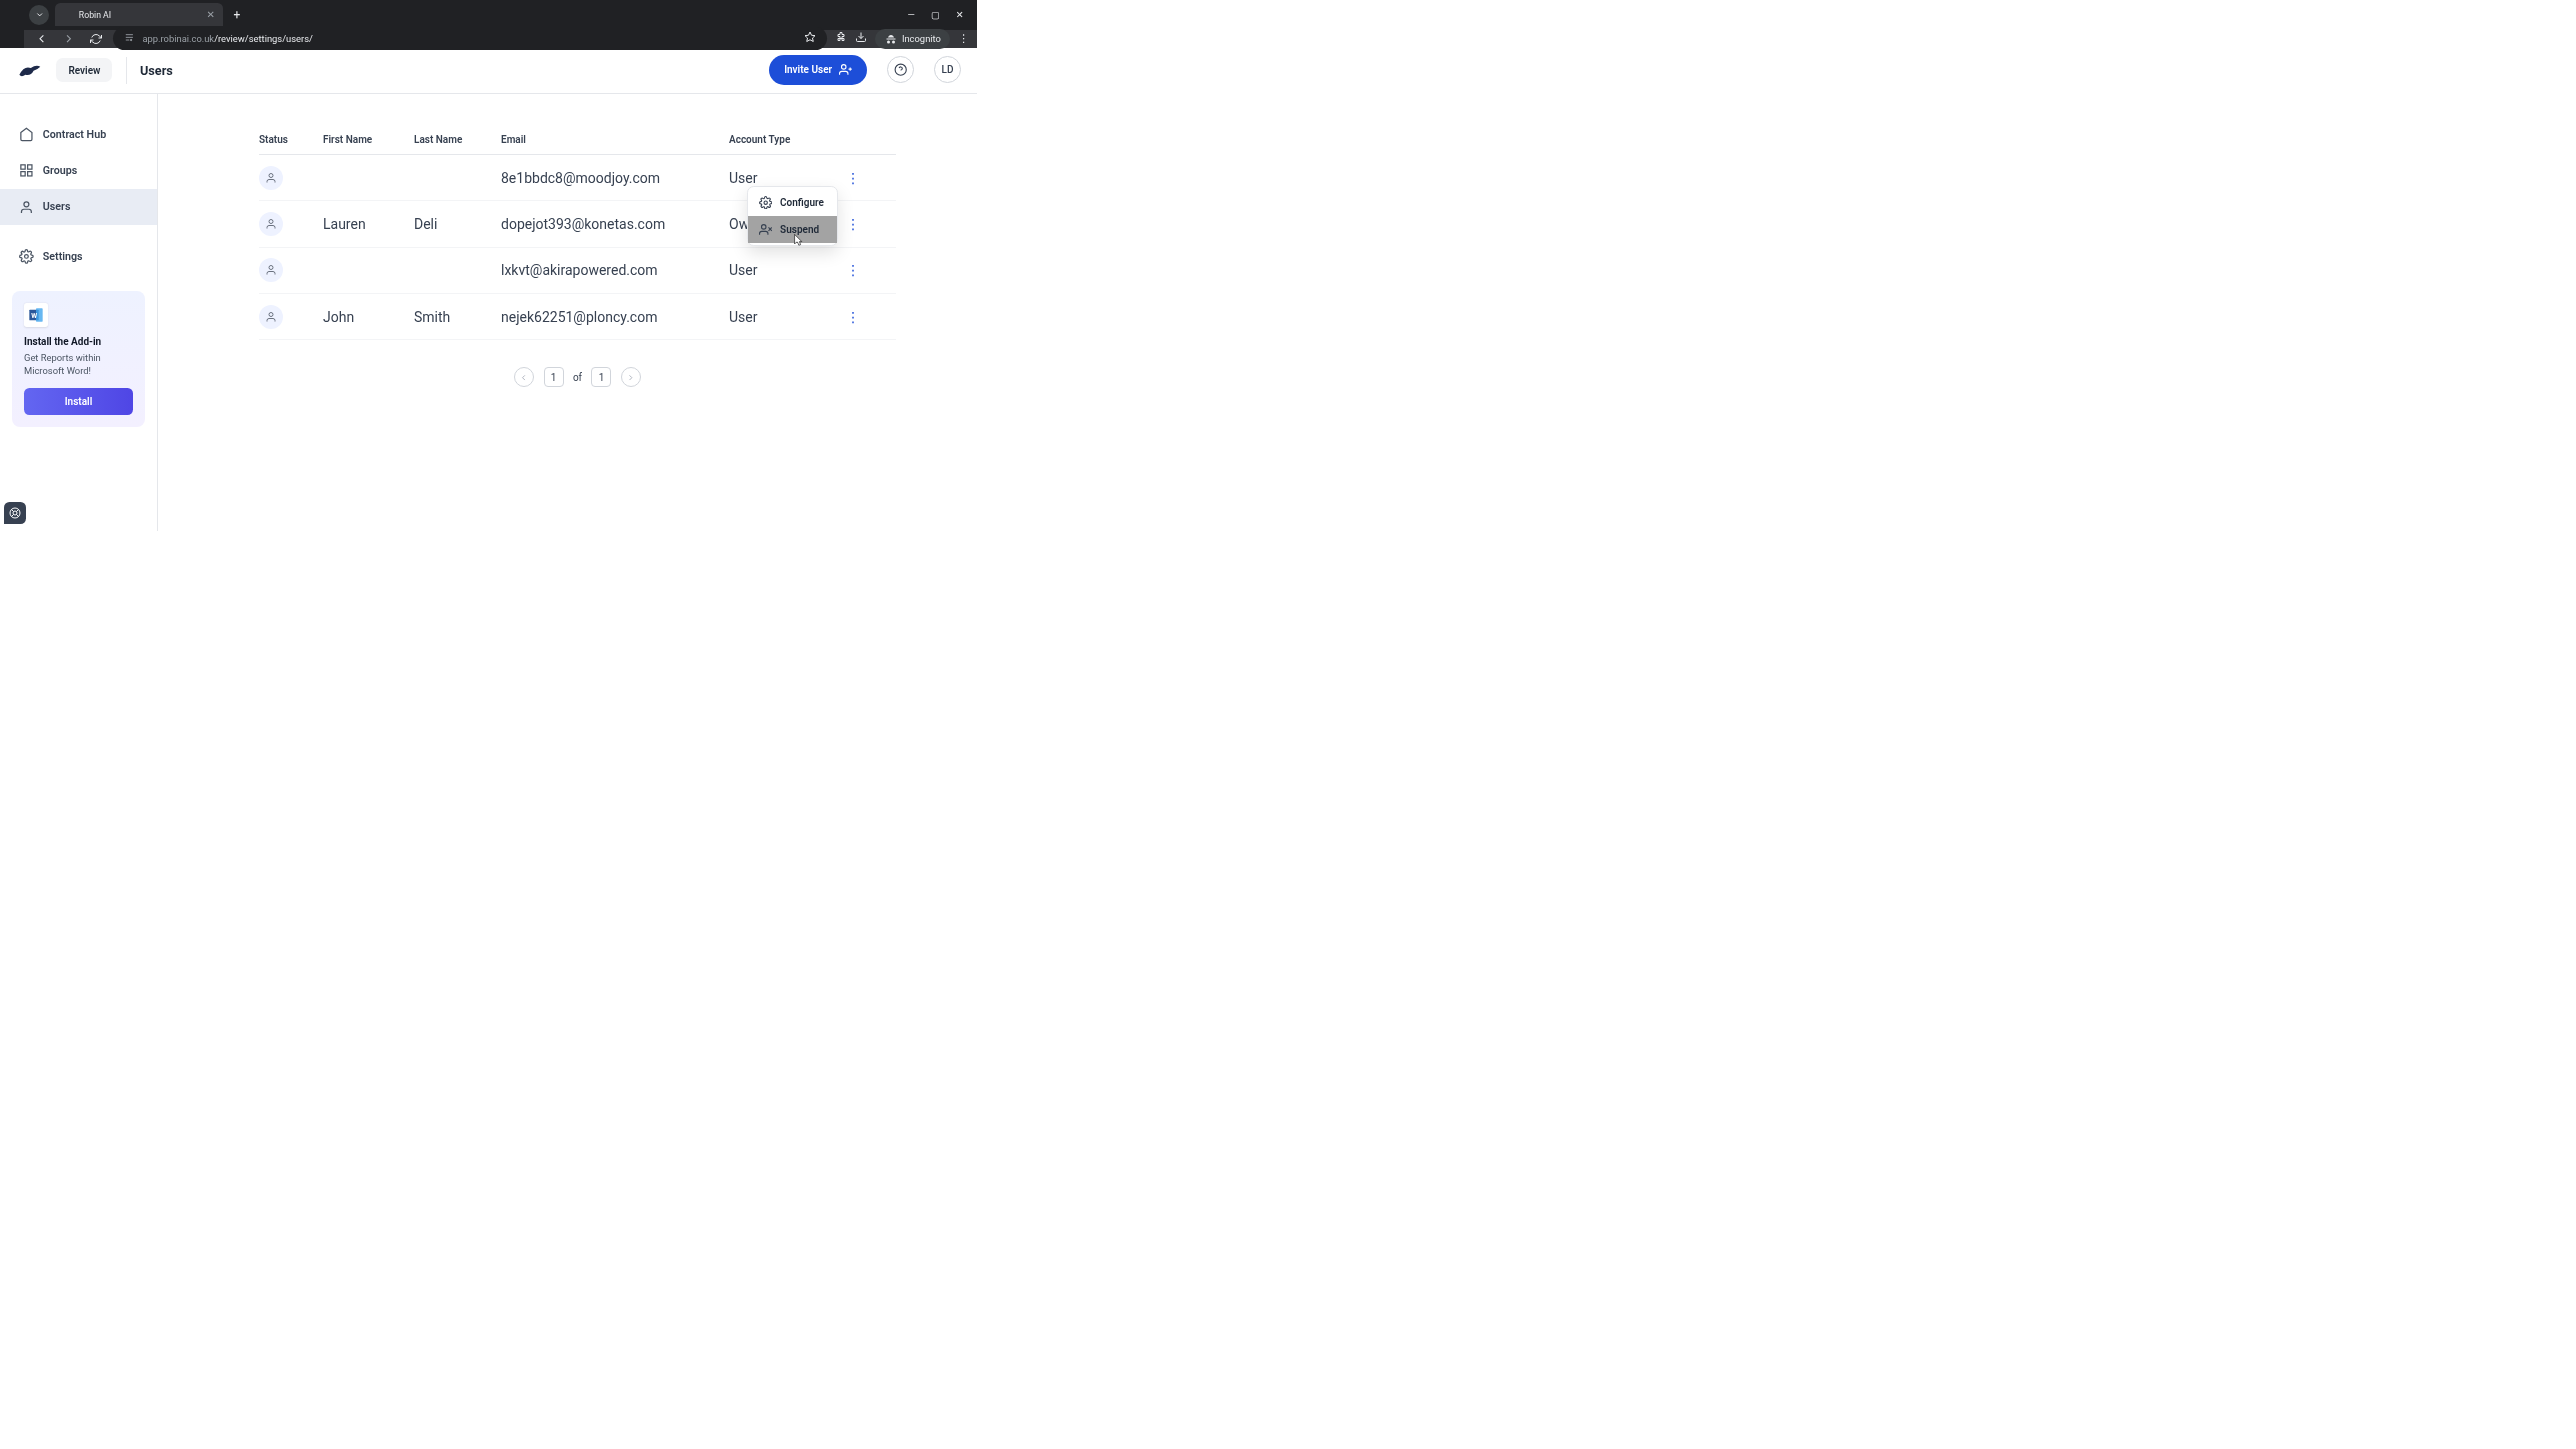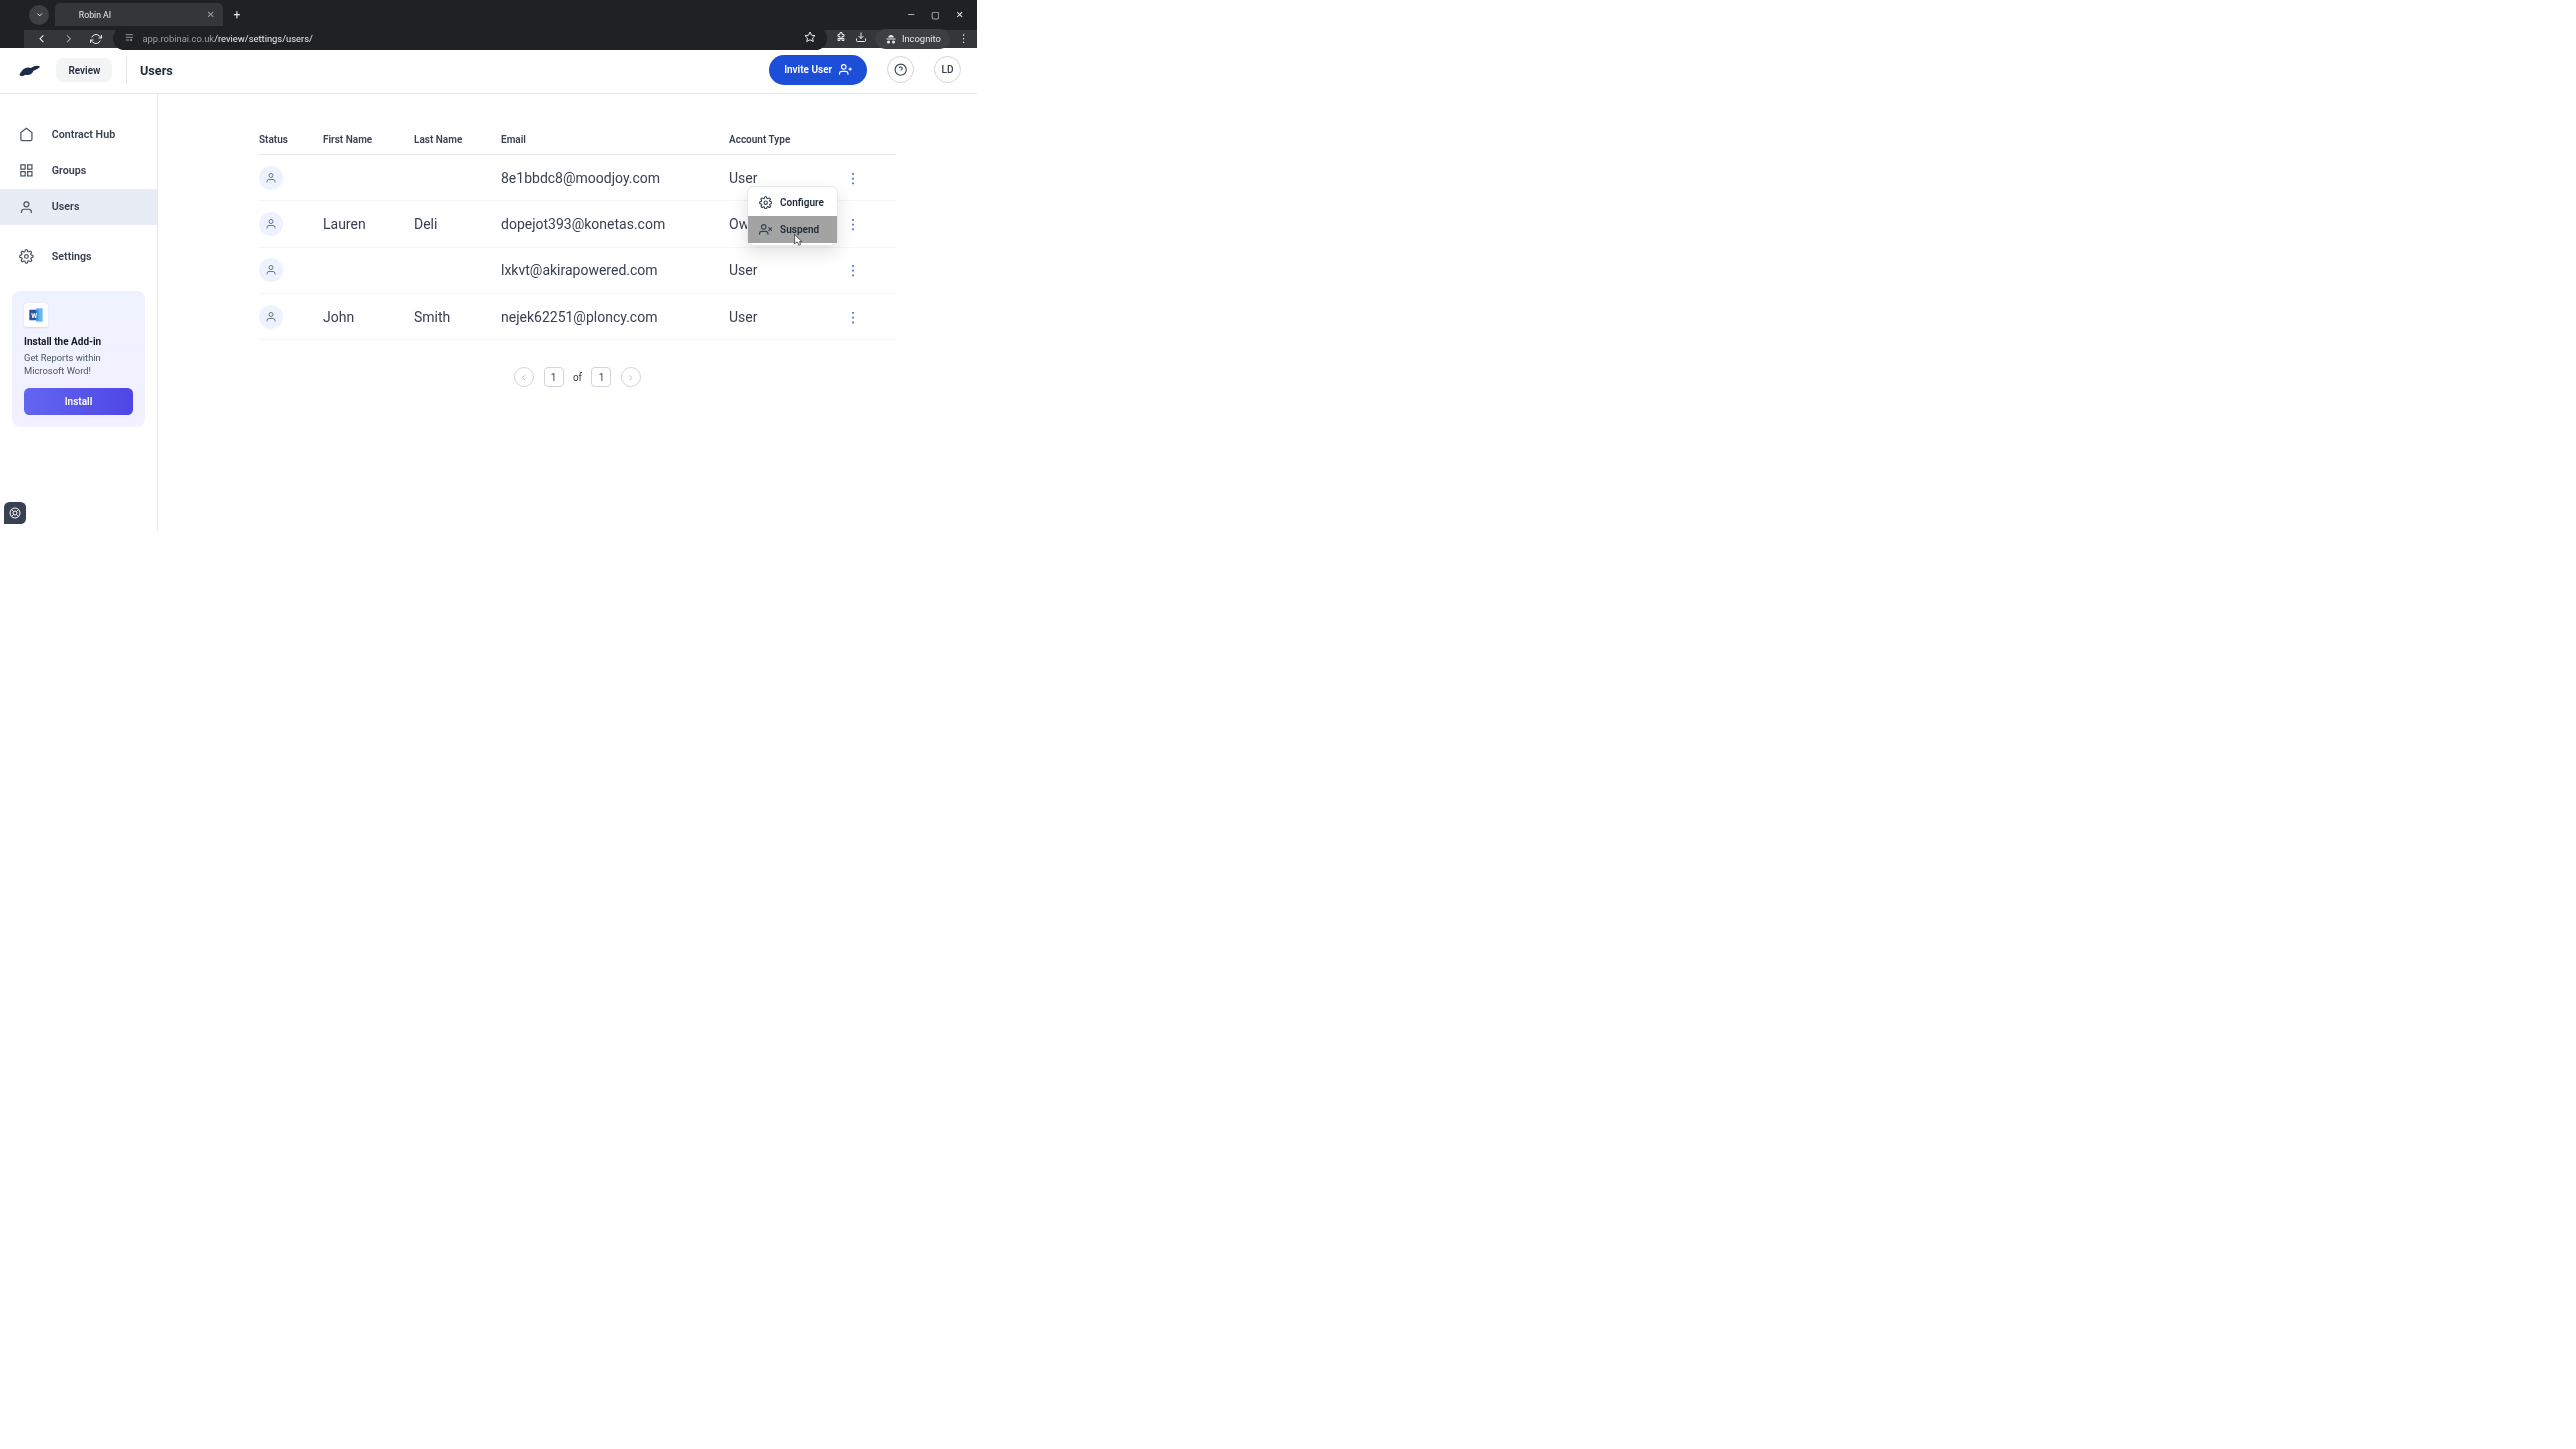--- a/index.html
+++ b/index.html
@@ -32,21 +32,21 @@
 .review-btn { background: #f3f4f6; border-radius: 6.7px; padding: 6.7px 12px; font-size: 10px; font-weight: 600; color: #1f2937; cursor: pointer; }
 .page-title { font-size: 12.7px; font-weight: 700; color: #1f2937; }
 .header-right { margin-left: auto; display: flex; align-items: center; gap: 20px; }
 .invite-btn { background: #1d4ed8; color: #fff; border-radius: 16px; padding: 8px 14.8px; font-size: 10px; font-weight: 600; display: flex; align-items: center; gap: 6.7px; cursor: pointer; }
 .help-btn { width: 27px; height: 27px; border: 1px solid #d1d5db; border-radius: 50%; display: flex; align-items: center; justify-content: center; color: #374151; cursor: pointer; }
 .avatar { width: 27px; height: 27px; border: 1px solid #d1d5db; border-radius: 50%; display: flex; align-items: center; justify-content: center; color: #374151; font-size: 10px; font-weight: 500; cursor: pointer; }
 
 
 .app-body { display: flex; height: calc(100% - 64px - 46px); }
 .sidebar { width: 158px; border-right: 0.7px solid #e5e7eb; padding: 23px 0; display: flex; flex-direction: column; position: relative; }
-.sidebar-item { display: flex; align-items: center; gap: 18px; padding: 10.7px 19px; font-size: 10.7px; font-weight: 600; color: #374151; cursor: pointer; }
+.sidebar-item { display: flex; align-items: center; gap: 9px; padding: 10.7px 19px; font-size: 10.7px; font-weight: 600; color: #374151; cursor: pointer; }
 .sidebar-item.active { background: #e8ecf4; }
 .sidebar-item svg { width: 14.8px; height: 14.8px; color: #4b5563; }
 .sidebar-spacer { height: 13.4px; }
 
 .addon-card { margin: 16px 12px; background: linear-gradient(180deg, #eef2ff 0%, #f3f0ff 100%); border-radius: 8px; padding: 12px; }
 .addon-word-icon { width: 24px; height: 24px; background: #fff; border-radius: 2.7px; display: flex; align-items: center; justify-content: center; margin-bottom: 9.4px; box-shadow: 0 0.7px 2px rgba(0,0,0,0.1); }
 .addon-word-icon svg { width: 16px; height: 16px; }
 .addon-title { font-size: 10px; font-weight: 700; color: #111827; margin-bottom: 4px; }
 .addon-sub { font-size: 9.4px; color: #4b5563; line-height: 1.4; margin-bottom: 10.7px; }
 .addon-install { background: linear-gradient(90deg, #6366f1, #4f46e5); color: #fff; font-weight: 600; font-size: 10px; text-align: center; padding: 8px; border-radius: 5.4px; cursor: pointer; }

